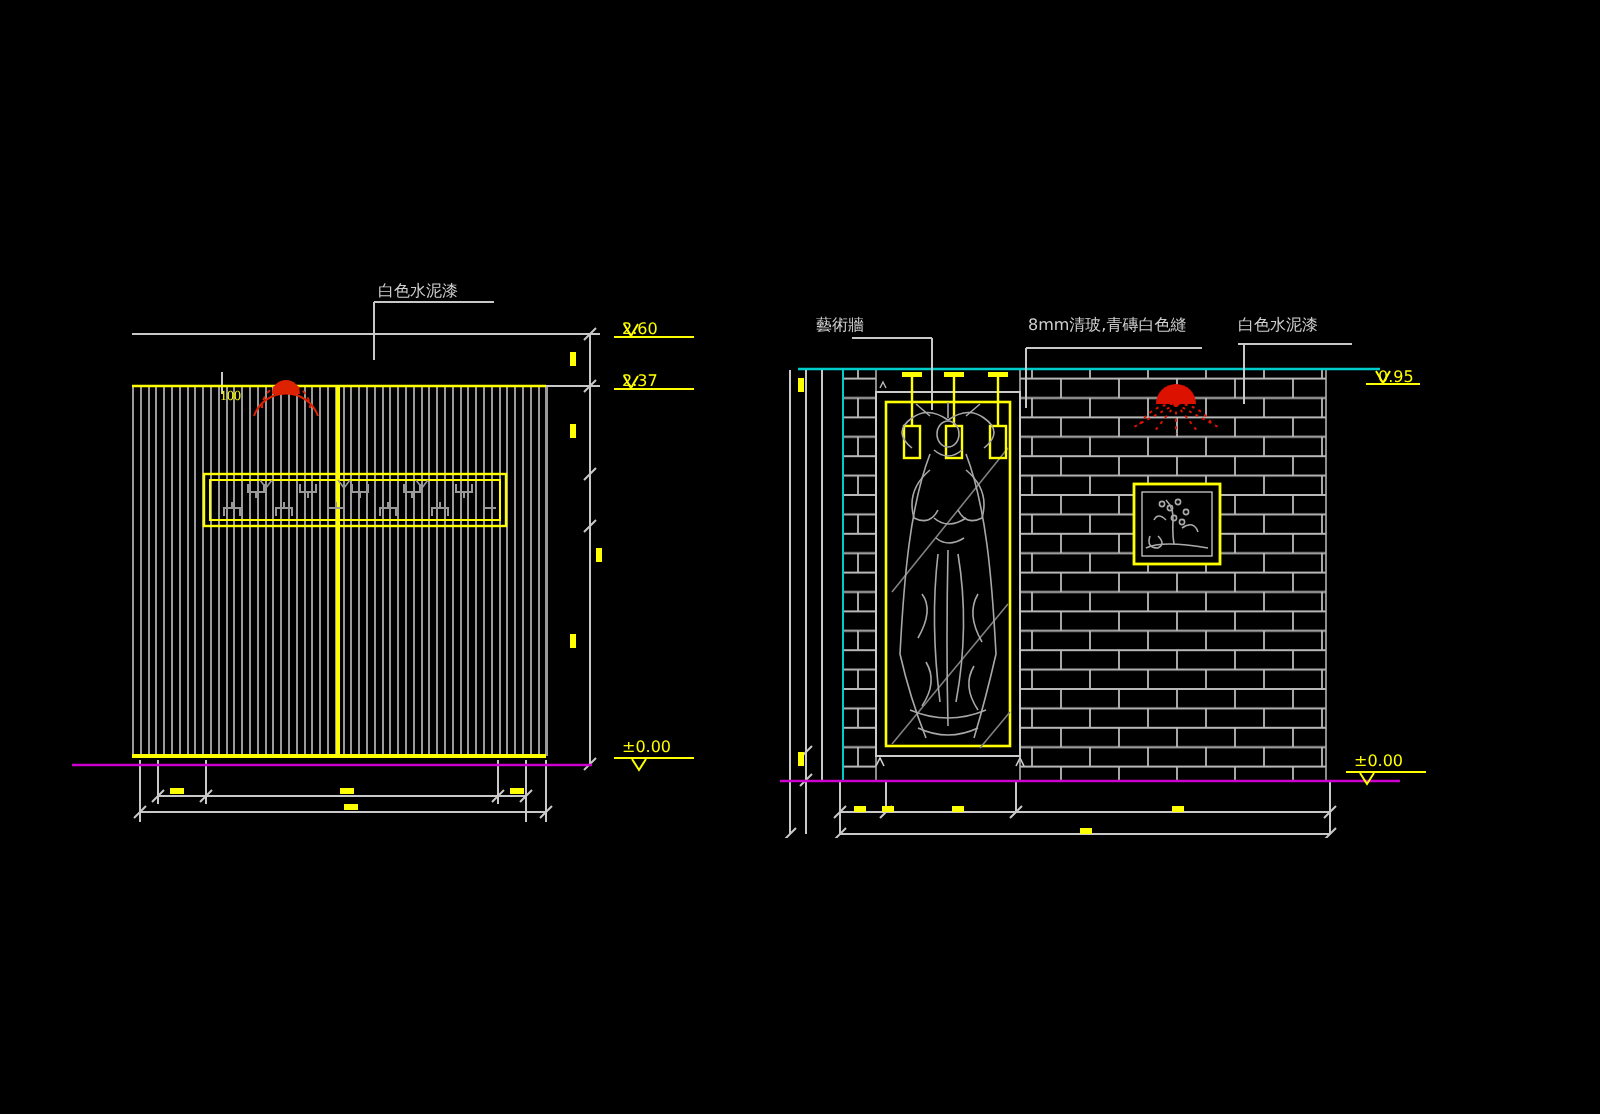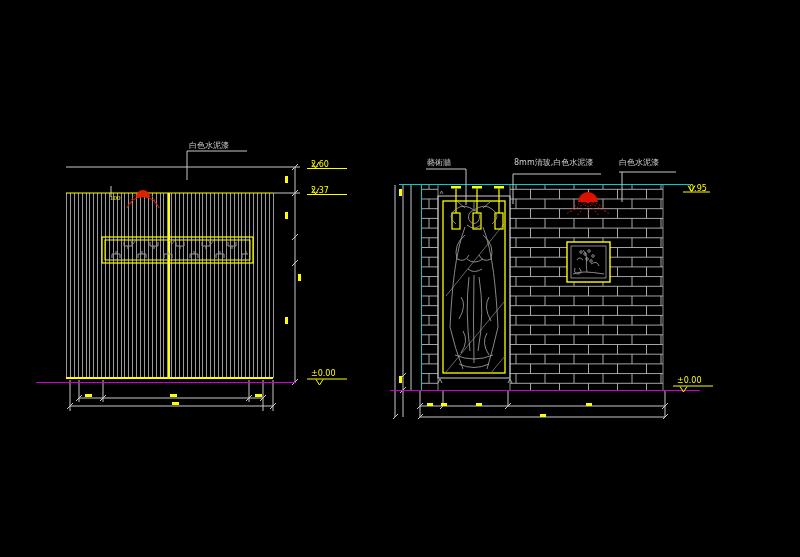--- a/index.html
+++ b/index.html
@@ -199,22 +199,22 @@
         <rect x="56" y="253" width="6" height="3"></rect>
       <rect x="91" y="253" width="6" height="3"></rect>
         <rect x="201" y="253" width="6" height="3"></rect>
       <rect x="155" y="264" width="6" height="3"></rect>
       <rect x="14" y="39" width="3" height="7"></rect>
         <rect x="14" y="226" width="3" height="7"></rect>
       <rect x="270" y="286" width="5" height="3"></rect>
     </g>
   </svg>
 
-  <div class="lbl" style="left:427px;top:158px">藝術牆</div>
-  <div class="lbl" style="left:514px;top:158px">8mm清玻,白色水泥漆</div>
+  <div class="lbl" style="left:408px;top:158px">藝術牆</div>
+  <div class="lbl" style="left:514px;top:158px">8mm清玻,青磚白色縫</div>
   <div class="lbl" style="left:619px;top:158px">白色水泥漆</div>
 
   <div class="marker" style="left:682px;top:185px">
     <svg width="30" height="8" viewBox="0 0 30 8">
         <g stroke="#ffff00" fill="none">
       <polyline points="6,0.5 9.5,6.5 13,0.5"></polyline>
           <line x1="1" y1="7" x2="28" y2="7"></line>
         </g>
       </svg>
     <span>0.95</span>

